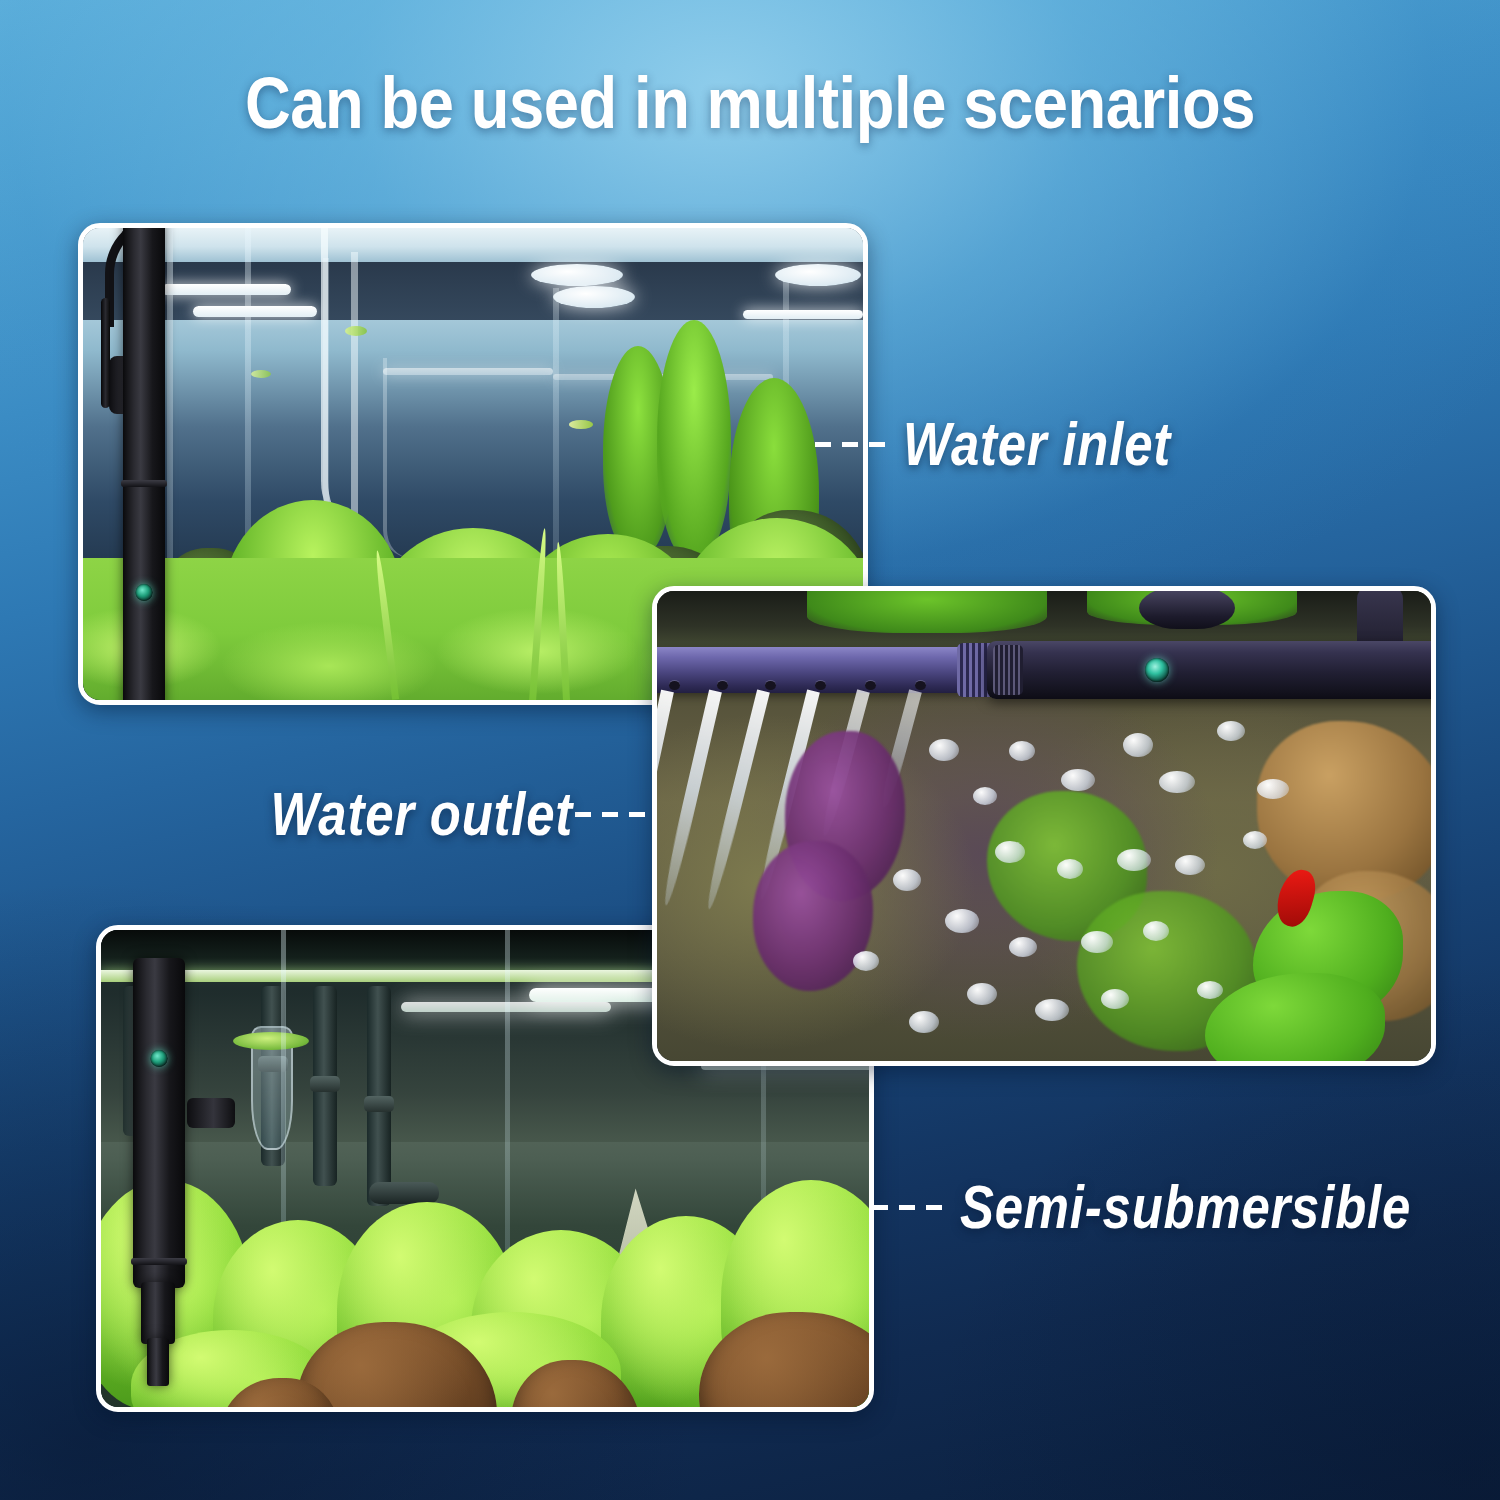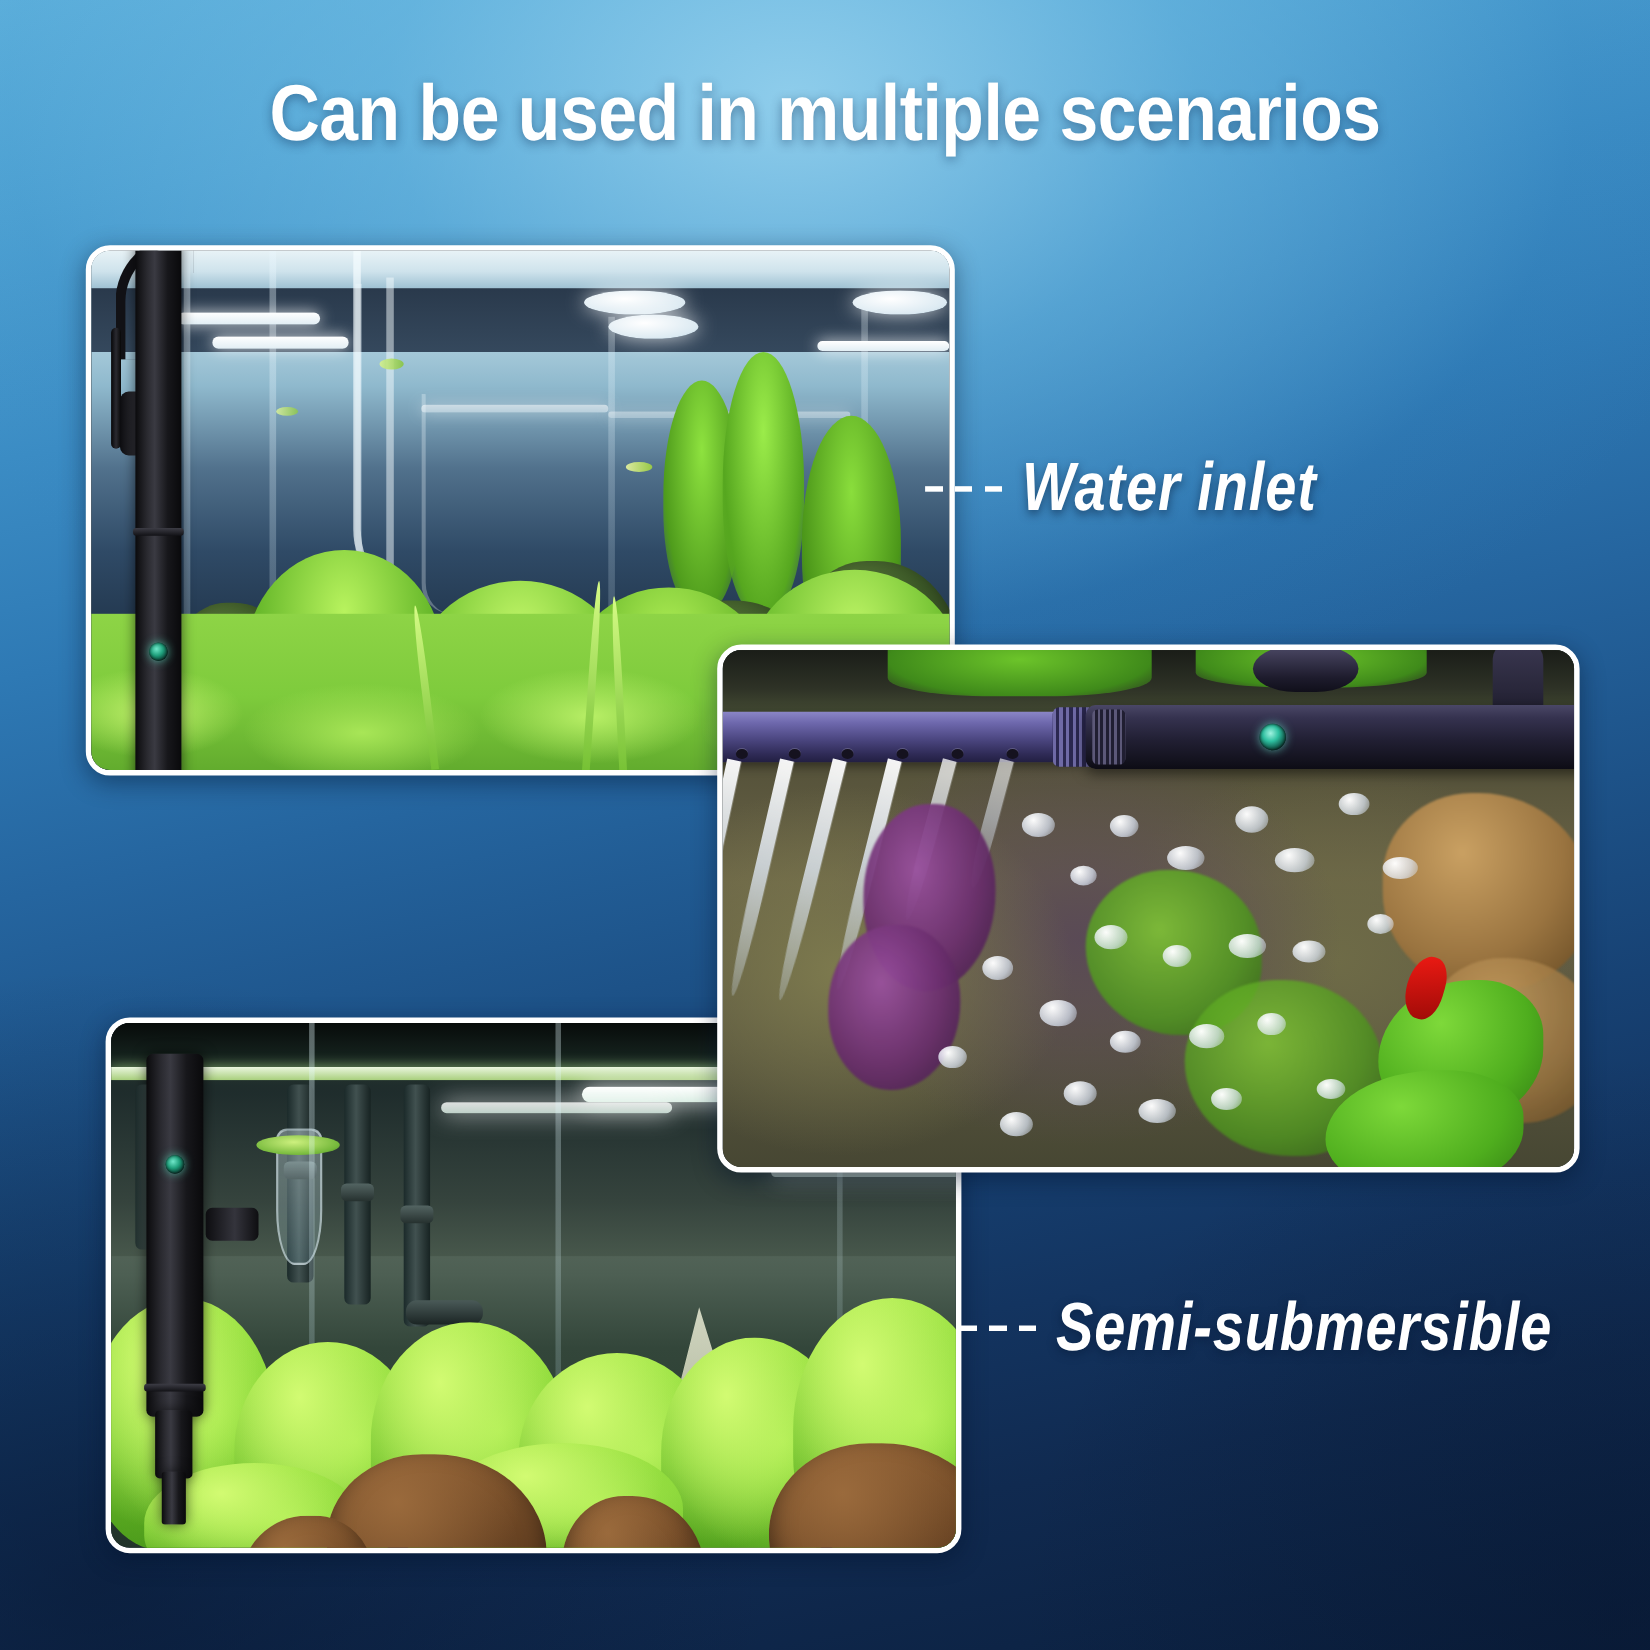--- a/index.html
+++ b/index.html
@@ -327,21 +327,21 @@
     text-shadow: 0 3px 10px rgba(5,25,55,0.55);
     line-height: 1;
   }
   .callout.right-txt .txt { transform-origin: right center; }
   .dashline {
     height: 5px;
     background: repeating-linear-gradient(90deg,
       #ffffff 0px, #ffffff 16px, rgba(255,255,255,0) 16px, rgba(255,255,255,0) 27px);
     flex: 0 0 auto;
   }
-  #callout-inlet { left: 841px; top: 413px; justify-content: space-between; }
+  #callout-inlet { left: 815px; top: 413px; justify-content: space-between; }
   #callout-inlet .dashline { width: 74px; margin-right: 14px; }
 
   #callout-outlet { left: 204px; top: 783px; }
   #callout-outlet .dashline { width: 74px; margin-left: 2px; }
 
   #callout-semi { left: 872px; top: 1176px; }
   #callout-semi .dashline { width: 74px; margin-right: 14px; }
 </style>
 </head>
 <body>
@@ -533,19 +533,23 @@
       <div class="filterV" style="left:46px; top:408px; width:22px; height:48px; border-radius:3px;"></div>
       <div class="clipV" style="left:86px; top:168px; width:48px; height:30px; border-radius:6px;"></div>
     </div>
   </div>
 
   <div class="callout" id="callout-inlet">
     <div class="dashline"></div>
     <div class="txt">Water inlet</div>
   </div>
 
+  <div class="callout right-txt" id="callout-outlet">
+    <div class="txt">Water outlet</div>
+    <div class="dashline"></div>
+  </div>
 
   <div class="callout" id="callout-semi">
     <div class="dashline"></div>
     <div class="txt">Semi-submersible</div>
   </div>
 
 </div>
 
 </body></html>

